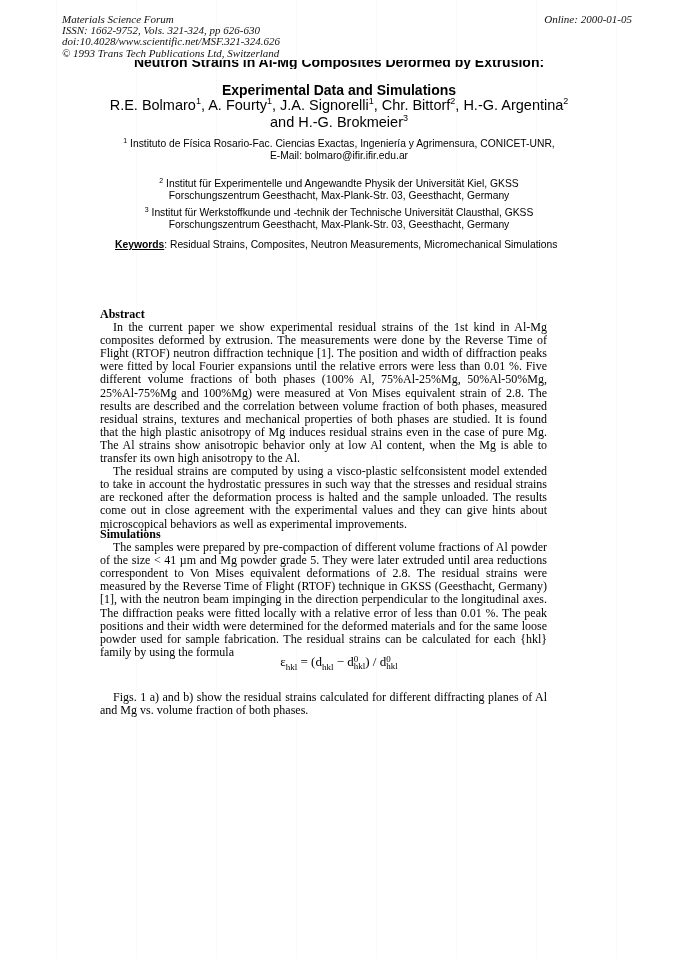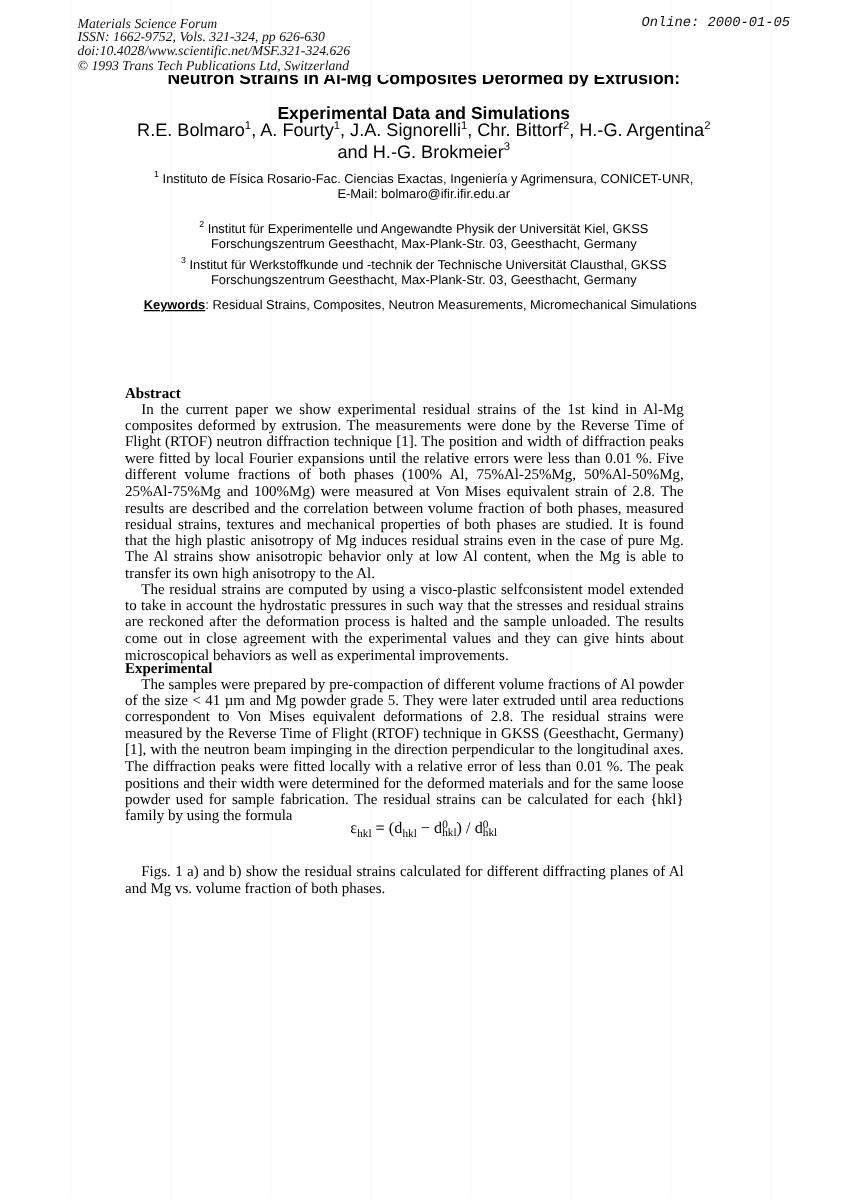--- a/index.html
+++ b/index.html
@@ -12,21 +12,21 @@
     opacity: 0.6;
   }
 
   .pubinfo {
     position: absolute; left: 62px; top: 14px;
     font-family: "Liberation Serif", serif; font-style: italic;
     font-size: 11px; line-height: 11.2px; color: #111;
   }
   .online {
     position: absolute; right: 46px; top: 14px;
-    font-family: Liberation Mono, monospace; font-style: italic;
+    font-family: Liberation Serif, serif; font-style: italic;
     font-size: 11px; line-height: 11.2px; color: #111;
   }
 
   .title-block {
     position: absolute; left: 0; right: 0; top: 60px; text-align: center;
     font-family: "Liberation Sans", sans-serif; font-weight: bold;
     font-size: 14px; line-height: 14px;
   }
   .title-line1 {
     height: 9px; overflow: hidden; position: relative;
@@ -123,21 +123,21 @@
   <span class="kw-label">Keywords</span><span>: Residual Strains, Composites, Neutron Measurements, Micromechanical Simulations</span>
 </div>
 
 <div class="body-text abstract">
   <p class="section-head">Abstract</p>
   <p>In the current paper we show experimental residual strains of the 1st kind in Al-Mg composites deformed by extrusion. The measurements were done by the Reverse Time of Flight (RTOF) neutron diffraction technique [1]. The position and width of diffraction peaks were fitted by local Fourier expansions until the relative errors were less than 0.01 %. Five different volume fractions of both phases (100% Al, 75%Al-25%Mg, 50%Al-50%Mg, 25%Al-75%Mg and 100%Mg) were measured at Von Mises equivalent strain of 2.8. The results are described and the correlation between volume fraction of both phases, measured residual strains, textures and mechanical properties of both phases are studied. It is found that the high plastic anisotropy of Mg induces residual strains even in the case of pure Mg. The Al strains show anisotropic behavior only at low Al content, when the Mg is able to transfer its own high anisotropy to the Al.</p>
   <p>The residual strains are computed by using a visco-plastic selfconsistent model extended to take in account the hydrostatic pressures in such way that the stresses and residual strains are reckoned after the deformation process is halted and the sample unloaded. The results come out in close agreement with the experimental values and they can give hints about microscopical behaviors as well as experimental improvements.</p>
 </div>
 
 <div class="body-text experiments">
-  <p class="section-head">Experimental</p>
+  <p class="section-head">Simulations</p>
   <p>The samples were prepared by pre-compaction of different volume fractions of Al powder of the size &lt; 41 µm and Mg powder grade 5. They were later extruded until area reductions correspondent to Von Mises equivalent deformations of 2.8. The residual strains were measured by the Reverse Time of Flight (RTOF) technique in GKSS (Geesthacht, Germany) [1], with the neutron beam impinging in the direction perpendicular to the longitudinal axes. The diffraction peaks were fitted locally with a relative error of less than 0.01 %. The peak positions and their width were determined for the deformed materials and for the same loose powder used for sample fabrication. The residual strains can be calculated for each {hkl} family by using the formula</p>
 </div>
 
 <div class="formula">
   <span>ε</span><sub>hkl</sub><span> = (d</span><sub>hkl</sub><span> − d</span><span class="ss"><span class="sup">0</span><span>hkl</span></span><span>) / d</span><span class="ss"><span class="sup">0</span><span>hkl</span></span>
 </div>
 
 <div class="body-text post-formula">
   <p>Figs. 1 a) and b) show the residual strains calculated for different diffracting planes of Al and Mg vs. volume fraction of both phases.</p>
 </div>

